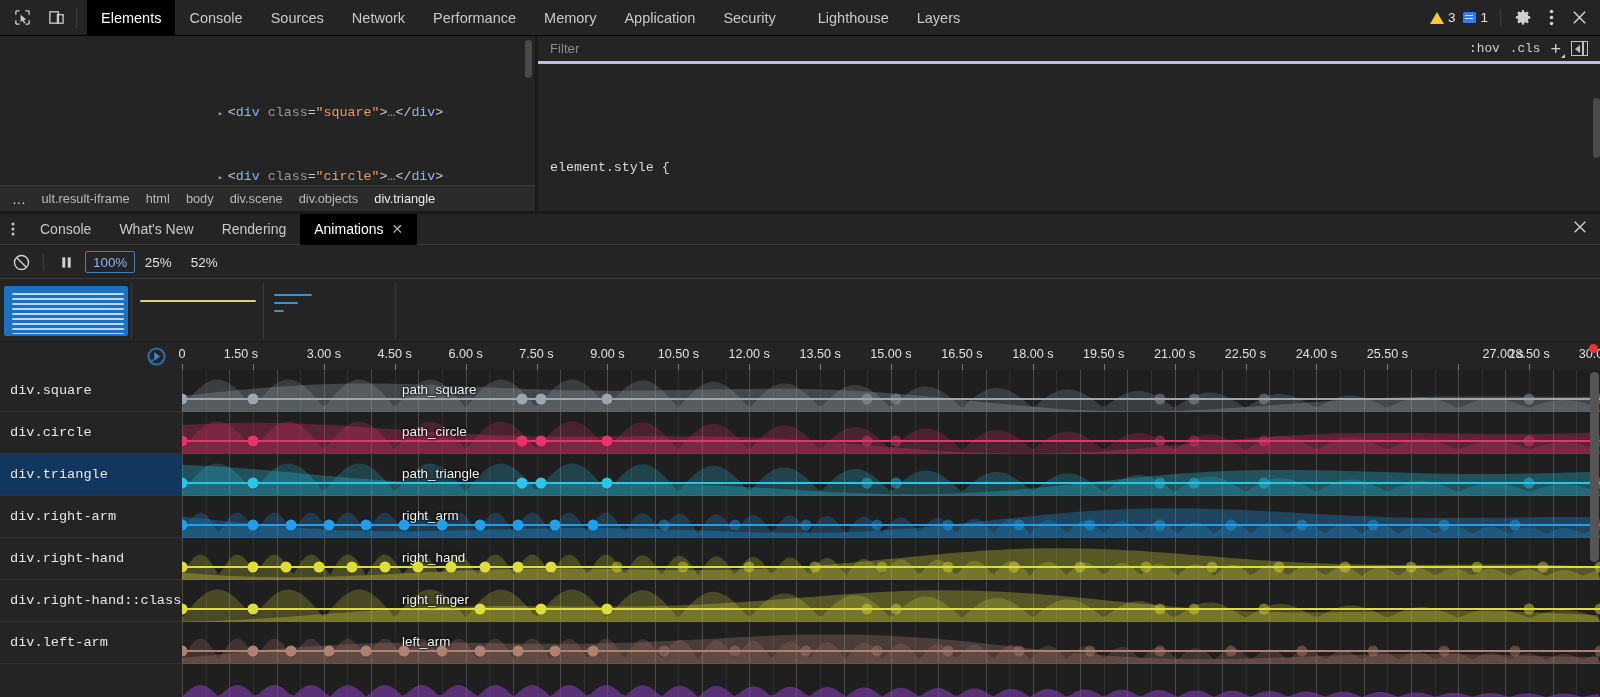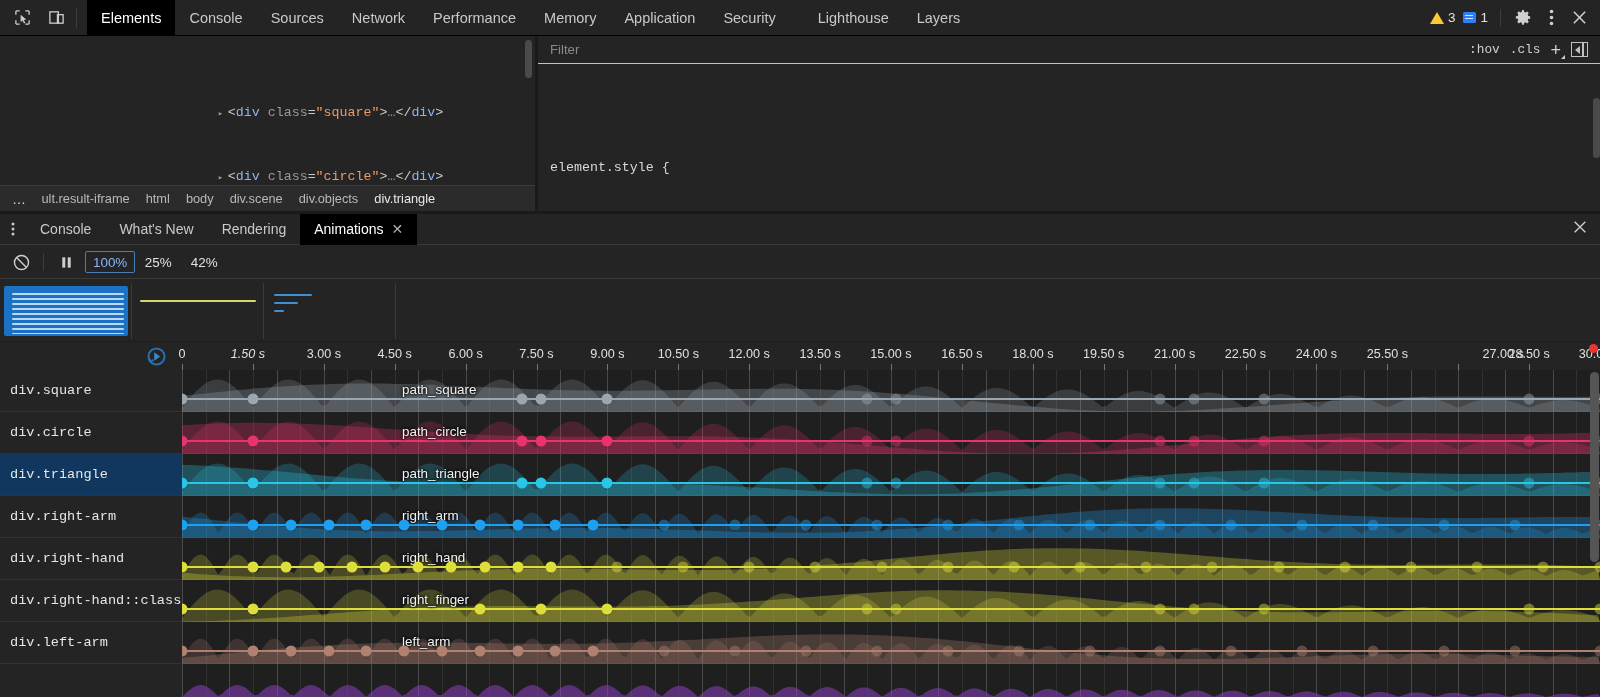--- a/index.html
+++ b/index.html
@@ -89,21 +89,21 @@
     height: 33px; display: flex; align-items: center; border-bottom: 1px solid #3a3a3a;
     background: #242424;
   }
   .stab {
     height: 33px; padding: 0 13px; display: flex; align-items: center;
     font-size: 13.5px; color: #c5c5c5; cursor: pointer; white-space: nowrap;
   }
   .stab.active { background: #000; color: #fff; }
 
   .filter-row {
-    height: 28px; display: flex; align-items: center; border-bottom: 1px solid #c4b5fd;
+    height: 28px; display: flex; align-items: center; border-bottom: 3px solid #c4b5fd;
     padding-left: 12px; font-size: 13.2px; color: #8a8a8a; justify-content: flex-end;
   }
   .filter-right { margin-left: auto; display: flex; align-items: center; gap: 10px; padding-right: 12px; }
   .pseudo-btn { font-family: "Liberation Mono", monospace; font-size: 12.8px; color: #d0d0d0; cursor: pointer; }
   .plus-btn { font-size: 18px; color: #d0d0d0; cursor: pointer; line-height: 1; position: relative; }
   .plus-btn::after { content:""; position:absolute; right:-4px; bottom:0px; border-left:4px solid transparent; border-bottom:4px solid #d0d0d0;}
   .sidebar-toggle {
     width: 17px; height: 15px; border: 1.6px solid #c0c0c0; display: flex; align-items: center;
     cursor: pointer; position: relative;
   }
@@ -396,21 +396,21 @@
     <div class="at-sep"></div>
     <div class="at-icon">
       <svg width="15" height="15" viewBox="0 0 16 16">
         <rect x="3.5" y="2.5" width="3.2" height="11" fill="#cfcfcf"></rect>
         <rect x="9.3" y="2.5" width="3.2" height="11" fill="#cfcfcf"></rect>
       </svg>
     </div>
     <div class="speed-group">
       <div class="speed-btn selected">100%</div>
       <div class="speed-btn">25%</div>
-      <div class="speed-btn">42%</div>
+      <div class="speed-btn">52%</div>
     </div>
   </div>
 
   <div class="preview-strip">
     <div class="preview-card">
       <div class="pc-inner selected" id="pv1">
           <div class="pline" style="background: rgb(188, 217, 244); left: 6px; width: 112px; top: 5px;"></div>
           <div class="pline" style="background: rgb(188, 217, 244); left: 6px; width: 112px; top: 10px;"></div>
           <div class="pline" style="background: rgb(188, 217, 244); left: 6px; width: 112px; top: 15px;"></div>
           <div class="pline" style="background: rgb(188, 217, 244); left: 6px; width: 112px; top: 20px;"></div>
@@ -439,21 +439,21 @@
     <div class="replay-icon">
       <svg width="21" height="21" viewBox="0 0 22 22">
         <circle cx="11" cy="11" r="8.4" stroke="#2d6ea8" stroke-width="2.1" fill="none"></circle>
         <path d="M8.6 6.6l6.2 4.4-6.2 4.4z" fill="#3d87c9"></path>
         <path d="M3.6 13.6l1.6 2.6 2.6-1.6" stroke="#2d6ea8" stroke-width="2" fill="none"></path>
       </svg>
     </div>
     <div id="ruler-ticks">
         <div class="tick-label" style="left: 182px;">0</div>
         <div class="ruler-tickmark" style="left: 182px;"></div>
-        <div class="tick-label" style="left: 248px; font-style: italic;">1.50 s</div>
+        <div class="tick-label" style="left: 241px;">1.50 s</div>
         <div class="ruler-tickmark" style="left: 252.9px;"></div>
         <div class="tick-label" style="left: 323.8px;">3.00 s</div>
         <div class="ruler-tickmark" style="left: 323.8px;"></div>
         <div class="tick-label" style="left: 394.7px;">4.50 s</div>
         <div class="ruler-tickmark" style="left: 394.7px;"></div>
         <div class="tick-label" style="left: 465.6px;">6.00 s</div>
         <div class="ruler-tickmark" style="left: 465.6px;"></div>
         <div class="tick-label" style="left: 536.5px;">7.50 s</div>
         <div class="ruler-tickmark" style="left: 536.5px;"></div>
         <div class="tick-label" style="left: 607.4px;">9.00 s</div>

